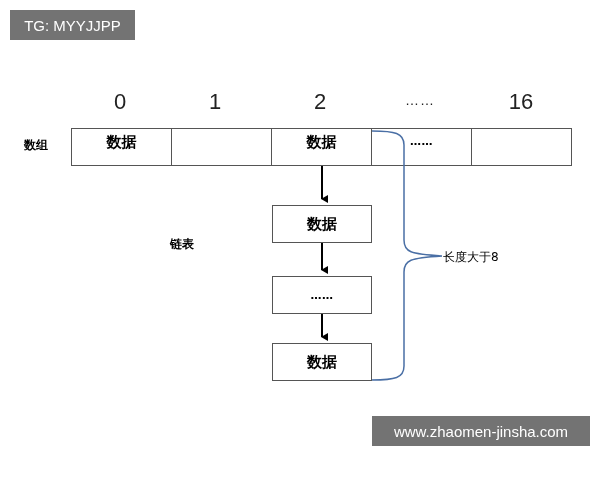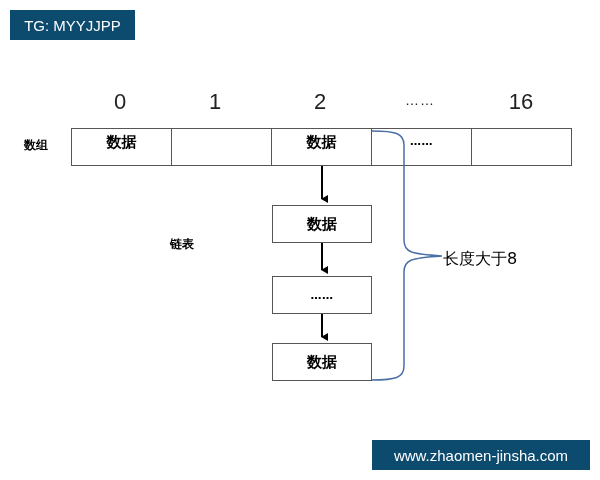--- a/index.html
+++ b/index.html
@@ -1,29 +1,29 @@
 <!DOCTYPE html>
 <html><head>
 <meta charset="utf-8">
 <style>
   html, body { margin:0; padding:0; }
   body { width:600px; height:480px; background:#ffffff; position:relative; overflow:hidden; font-family:"DejaVu Sans", sans-serif; color:#000; }
-  .badge { position:absolute; background:#0c4a6e; color:#ffffff; font-family:"Liberation Sans", sans-serif; font-size:15px; display:flex; align-items:center; justify-content:center; }
+  .badge { position:absolute; background:#737373; color:#ffffff; font-family:"Liberation Sans", sans-serif; font-size:15px; display:flex; align-items:center; justify-content:center; }
   .badge-tl { left:10px; top:10px; width:125px; height:30px; }
-  .badge-br { left:372px; top:440px; width:218px; height:30px; }
+  .badge-br { left:372px; top:416px; width:218px; height:30px; }
   .idx { position:absolute; top:89px; width:100px; text-align:center; font-family:"Liberation Sans", sans-serif; font-size:22px; color:#222; }
   .idx.dots { font-size:14px; top:92px; letter-spacing:1px; }
   .label { position:absolute; font-size:12px; font-weight:bold; }
   .array { position:absolute; left:71px; top:128px; width:501px; height:38px; display:flex; }
   .cell { width:100px; height:38px; border:1px solid #555; border-right:none; box-sizing:border-box; display:flex; justify-content:center; padding-top:4px; font-size:15px; font-weight:bold; }
   .cell:last-child { border-right:1px solid #555; width:101px; }
   .cell.dots { font-size:11px; padding-top:6px; letter-spacing:0.5px; }
   .node { position:absolute; left:272px; width:100px; height:38px; border:1px solid #555; box-sizing:border-box; display:flex; align-items:center; justify-content:center; font-size:15px; font-weight:bold; }
   .node.dots { font-size:11px; letter-spacing:0.5px; }
-  .annot { position:absolute; left:443px; top:249px; font-size:16px; }
+  .annot { position:absolute; left:443px; top:249px; font-size:12px; }
   svg.overlay { position:absolute; left:0; top:0; }
 </style>
 </head>
 <body>
 
 <div class="badge badge-tl">TG: MYYJJPP</div>
 
 <div class="idx" style="left:70px;">0</div>
 <div class="idx" style="left:165px;">1</div>
 <div class="idx" style="left:270px;">2</div>

